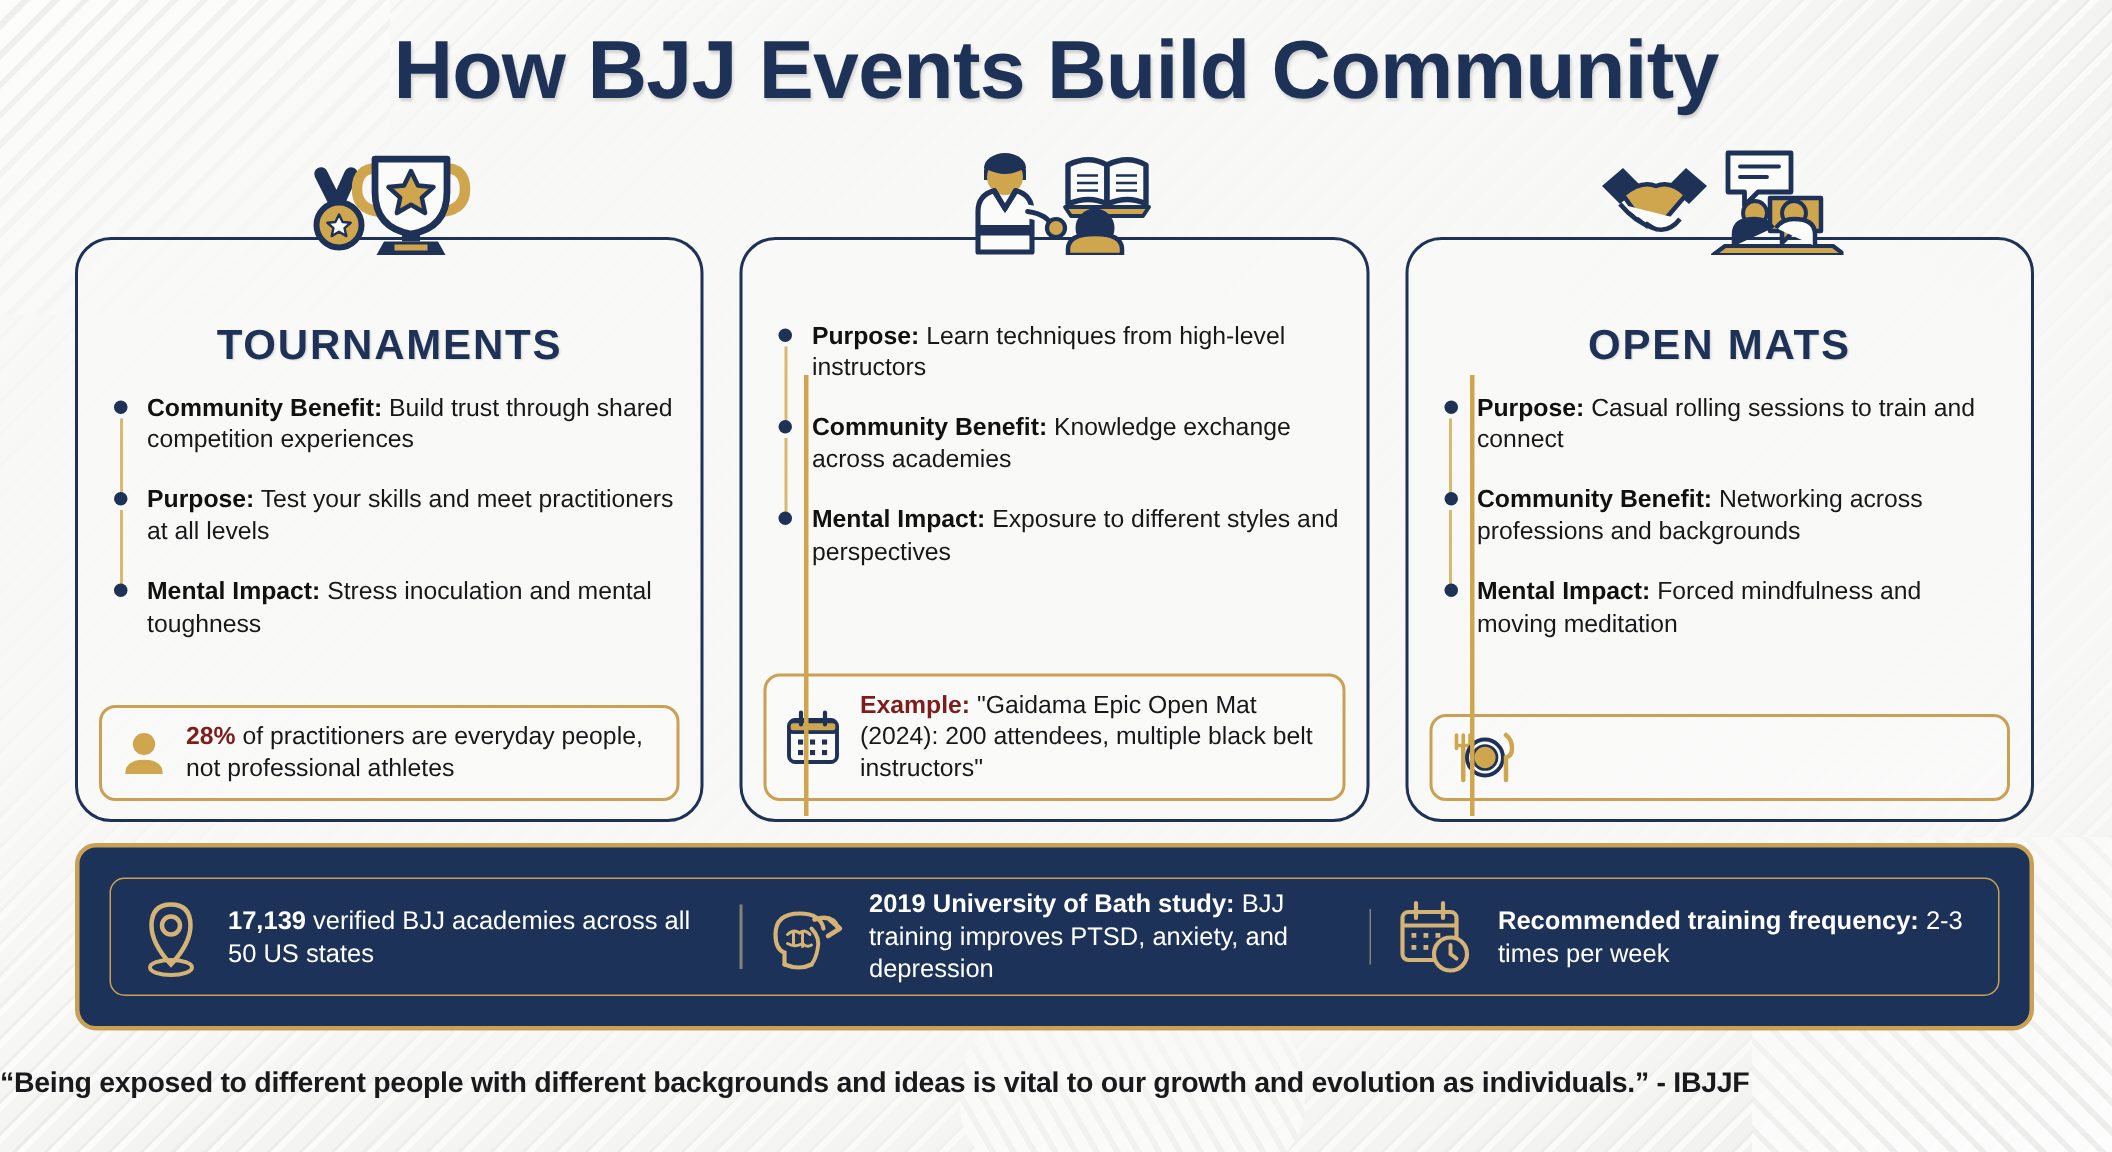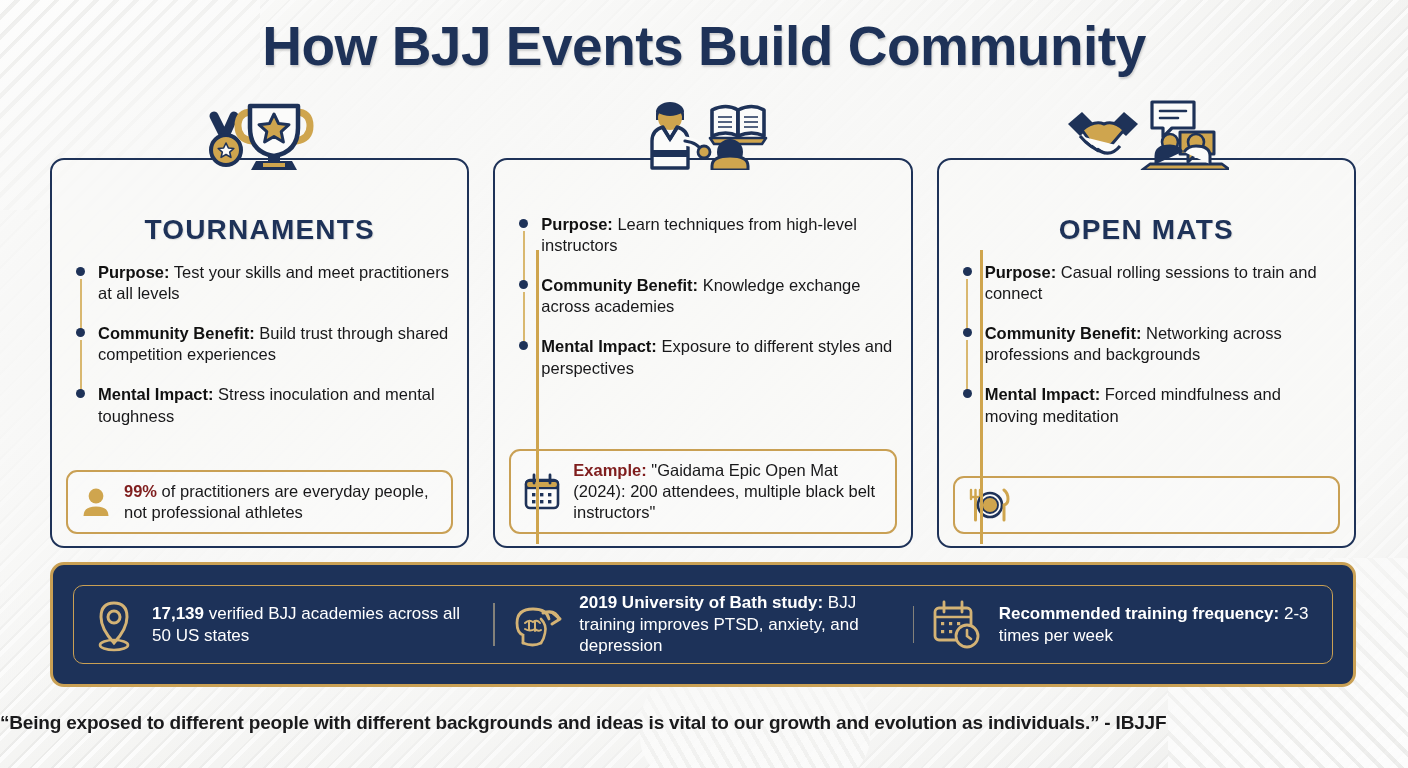--- a/index.html
+++ b/index.html
@@ -105,21 +105,21 @@
     left: 50px;
     right: 52px;
     height: 390px;
     display: flex;
     gap: 24px;
   }
   .col {
     position: relative;
     flex: 1;
     border: 2.5px solid #1e3258;
-    border-radius: 14px;
+    border-radius: 24px;
     background: rgba(249,249,248,0.55);
     padding: 54px 16px 0 16px;
   }
   .divider {
     position: absolute;
     top: 92px;
     bottom: 4px;
     width: 3px;
     background: #cfa54e;
     z-index: 3;
@@ -291,41 +291,41 @@
           <rect x="68" y="59" width="12" height="6" fill="#1e3258"></rect>
           <path d="M56 65 h36 l5 9 h-46z" fill="#1e3258"></path>
           <rect x="63" y="67" width="22" height="4" fill="#cfa54e"></rect>
         </svg>
       </div>
       <div class="col-title">TOURNAMENTS</div>
       <div class="bullets">
         <div class="bullet">
           <span class="dot"></span>
           <span class="conn"></span>
+          <b>Community Benefit:</b><span> Build trust through shared competition experiences</span>
+        </div>
+        <div class="bullet">
+          <span class="dot"></span>
+          <span class="conn"></span>
           <b>Purpose:</b><span> Test your skills and meet practitioners at all levels</span>
-        </div>
-        <div class="bullet">
-          <span class="dot"></span>
-          <span class="conn"></span>
-          <b>Community Benefit:</b><span> Build trust through shared competition experiences</span>
         </div>
         <div class="bullet">
           <span class="dot"></span>
           
           <b>Mental Impact:</b><span> Stress inoculation and mental toughness</span>
         </div>
       </div>
       <div class="callout">
         <span class="cicon">
           <svg width="34" height="34" viewBox="0 0 34 34">
             <circle cx="17" cy="11" r="7.4" fill="#cfa54e"></circle>
             <path d="M4.5 31 q0-9.5 12.5-9.5 t12.5 9.5z" fill="#cfa54e"></path>
           </svg>
         </span>
-        <span class="ctext"><b>99%</b><span> of practitioners are everyday people, not professional athletes</span></span>
+        <span class="ctext"><b>28%</b><span> of practitioners are everyday people, not professional athletes</span></span>
       </div>
     </div>
 
     <div class="col">
       <div class="col-icon">
         <svg width="130" height="74" viewBox="0 0 130 74">
 
           <path d="M74 14 q14-7 26 0 v26 q-12-6 -26 0z" fill="#fbfbfa" stroke="#1e3258" stroke-width="3.6" stroke-linejoin="round"></path>
           <path d="M100 14 q14-7 26 0 v26 q-12-6 -26 0z" fill="#fbfbfa" stroke="#1e3258" stroke-width="3.6" stroke-linejoin="round"></path>
           <path d="M100 14 v26" stroke="#1e3258" stroke-width="3"></path>

